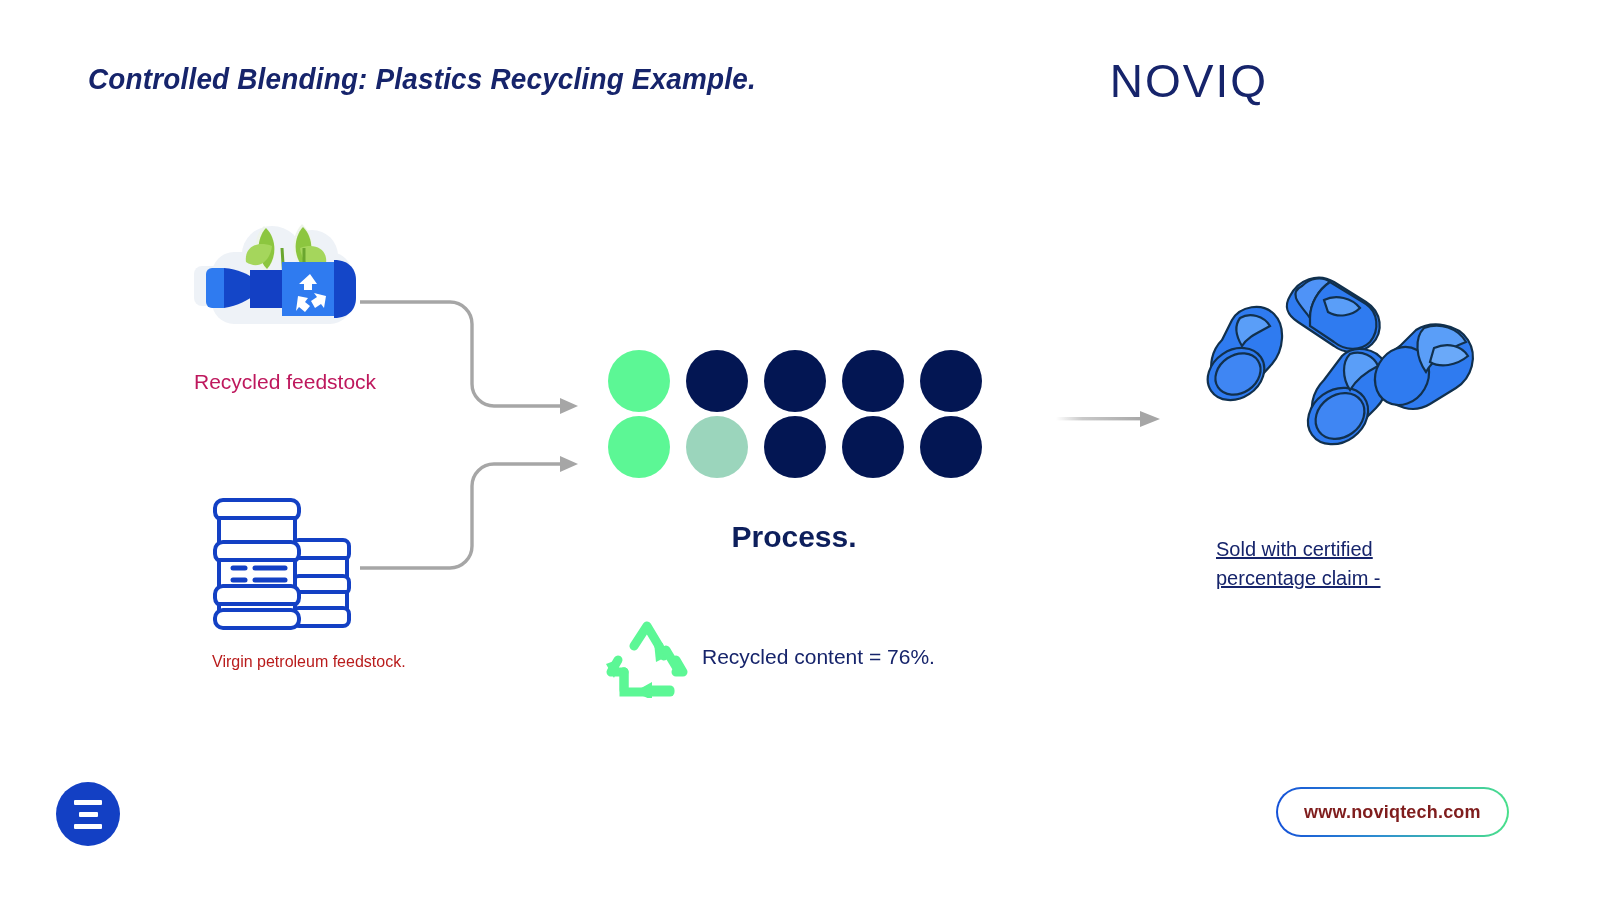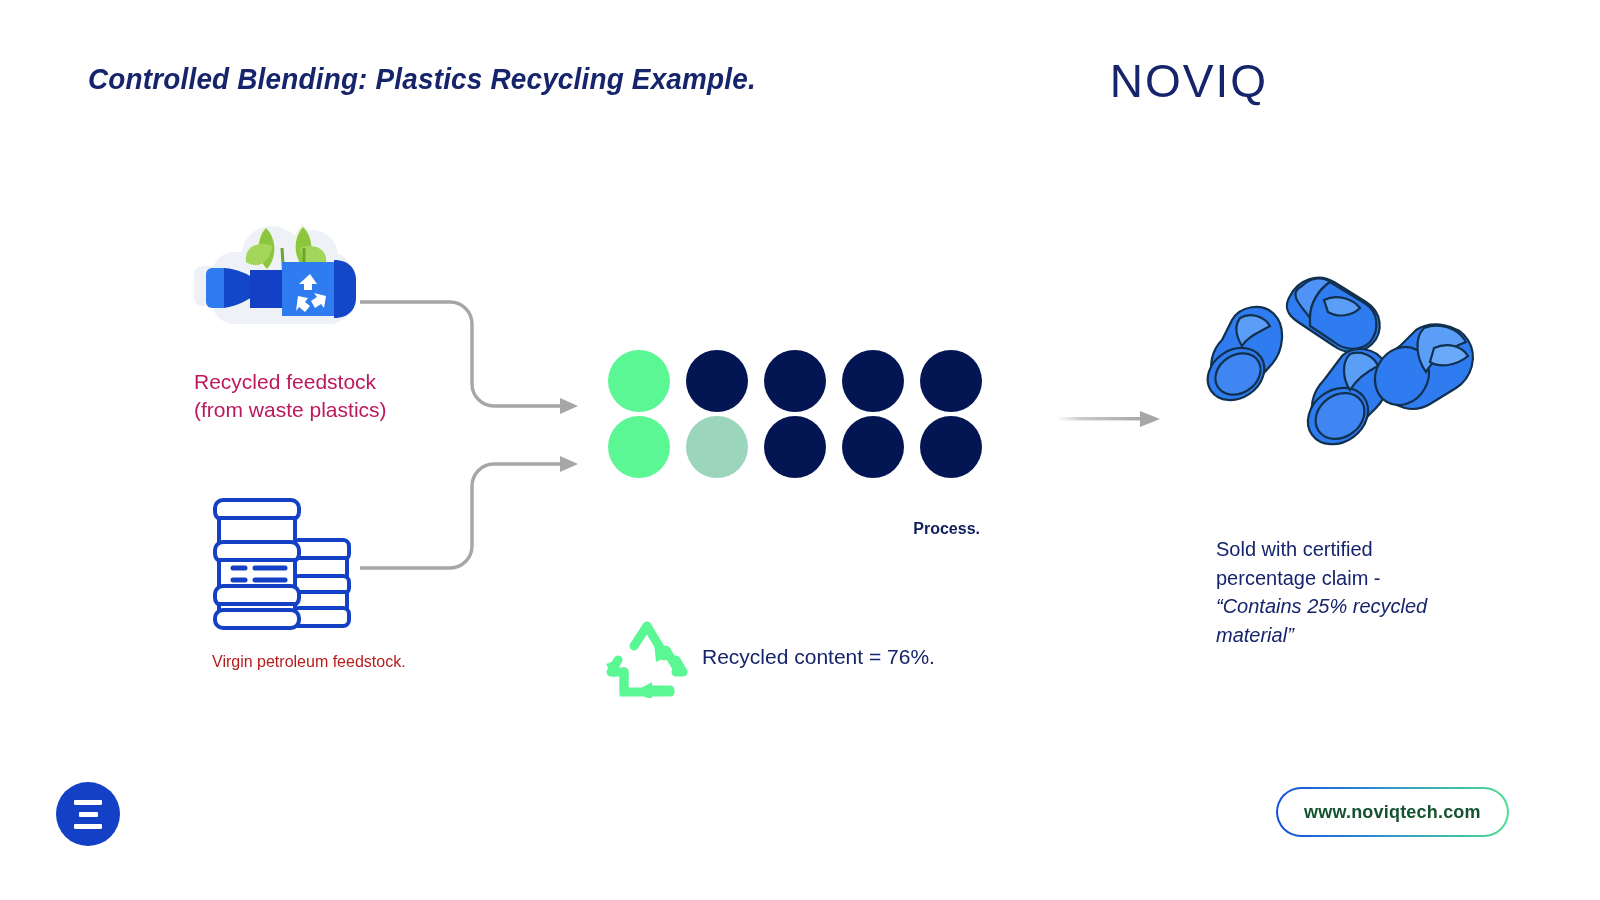--- a/index.html
+++ b/index.html
@@ -55,37 +55,37 @@
   .dotgrid{
     position:absolute;left:608px;top:350px;
     display:grid;
     grid-template-columns:repeat(5,78px);
     grid-template-rows:repeat(2,66px);
   }
   .dot{width:62px;height:62px;border-radius:50%;}
 
   .process-label{
     position:absolute;left:608px;top:520px;width:372px;
-    text-align:right;font-size:16px;font-weight:700;color:#0d1f5c;
+    text-align:center;font-size:30px;font-weight:700;color:#0d1f5c;
   }
 
   .recycle-icon{position:absolute;left:604px;top:620px;width:86px;height:78px;}
   .recycle-caption{
     position:absolute;left:702px;top:645px;
     font-size:21px;color:#16246b;white-space:nowrap;
   }
 
   
   .right-arrow{position:absolute;left:1056px;top:405px;width:104px;height:30px;}
 
   
   .pellets{position:absolute;left:1206px;top:258px;width:280px;height:190px;}
   .cap-sold{
     position:absolute;left:1216px;top:535px;width:290px;
-    font-size:20px;line-height:28.5px;color:#16246b;
+    font-size:20px;line-height:28.5px;color:#16246b;text-decoration:underline;
   }
   .cap-sold .claim{font-style:italic;}
 
   
   .menu-mark{
     position:absolute;left:56px;top:782px;width:64px;height:64px;
     border-radius:50%;background:#1340c4;
     display:flex;flex-direction:column;align-items:center;justify-content:center;gap:7px;
   }
   .menu-mark i{display:block;height:5px;background:#ffffff;border-radius:1px;}
@@ -96,21 +96,21 @@
   .url-pill{
     position:absolute;left:1276px;top:787px;
     height:46px;padding:2px;border-radius:26px;
     background:linear-gradient(90deg,#1451d8 0%,#2f8fd0 45%,#49e08b 100%);
     box-shadow:0 0 0 0 rgba(0,0,0,0);
   }
   .url-pill .inner{
     height:100%;border-radius:24px;background:#ffffff;
     display:flex;align-items:center;justify-content:center;
     padding:0 26px;
-    font-size:18px;font-weight:700;color:#14532d;letter-spacing:.2px;
+    font-size:18px;font-weight:700;color:#7f1d1d;letter-spacing:.2px;
     white-space:nowrap;
   }
 </style>
 </head>
 <body>
 
 <div class="slide">
 
   <div class="title">Controlled Blending: Plastics Recycling Example.</div>
 
@@ -148,21 +148,20 @@
       <g fill="#ffffff">
         <path d="M124 56 L131 66 L126 66 L126 72 L118 72 L118 66 L113 66 Z"></path>
         <path d="M112 78 L122 80 L119 84 L124 88 L119 94 L113 89 L110 93 Z"></path>
         <path d="M140 78 L138 90 L135 86 L129 90 L125 83 L131 79 L128 75 Z"></path>
       </g>
     </svg>
   </div>
 
   <div class="cap-recycled">
     <span>Recycled feedstock</span>
-    <span class="l2">(from waste plastics)</span>
   </div>
 
   <div class="barrels">
     <svg width="150" height="140" viewBox="0 0 150 140">
       <g fill="#ffffff" stroke="#1340c4" stroke-width="4">
 
         <rect x="88" y="50" width="56" height="20" rx="6"></rect>
         <rect x="90" y="68" width="52" height="22"></rect>
         <rect x="88" y="86" width="56" height="18" rx="6"></rect>
         <rect x="90" y="102" width="52" height="20"></rect>
@@ -285,21 +284,20 @@
           <path d="M218 70 C234 64 252 70 260 84 C244 90 228 100 220 114 C210 100 208 80 218 70 Z" fill="#5a9ef8"></path>
           <path d="M228 90 C242 84 256 88 262 98 C250 108 234 110 224 104 Z" fill="#6aa9f9"></path>
         </g>
       </g>
     </svg>
   </div>
 
   <div class="cap-sold">
     <span>Sold with certified</span><br>
     <span>percentage claim -</span><br>
-    <span class="claim">“Contains 25% recycled material”</span>
   </div>
 
   <div class="menu-mark">
     <i class="b1"></i>
     <i class="b2"></i>
     <i class="b3"></i>
   </div>
 
   <div class="url-pill">
     <div class="inner">www.noviqtech.com</div>

